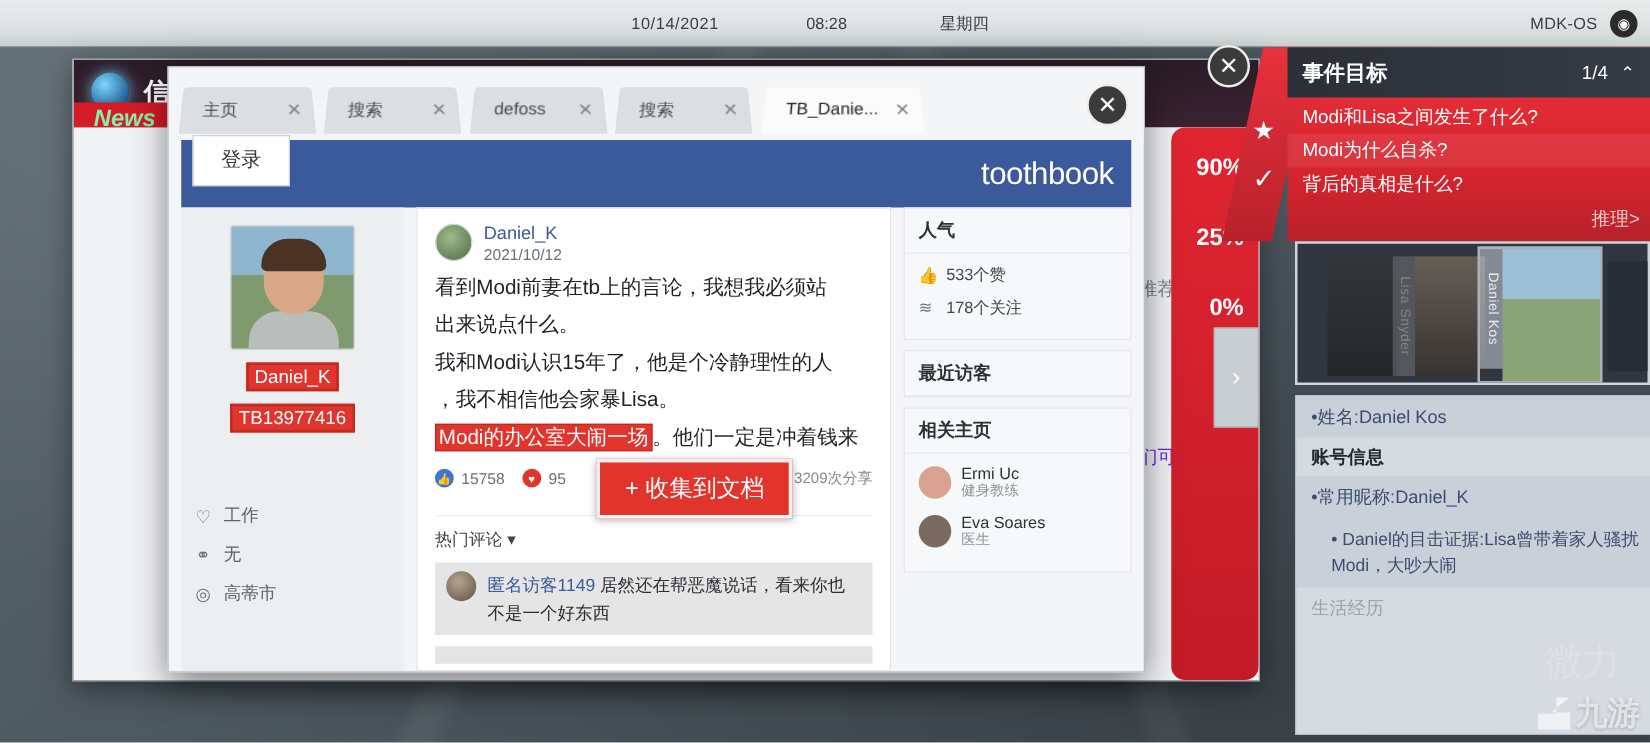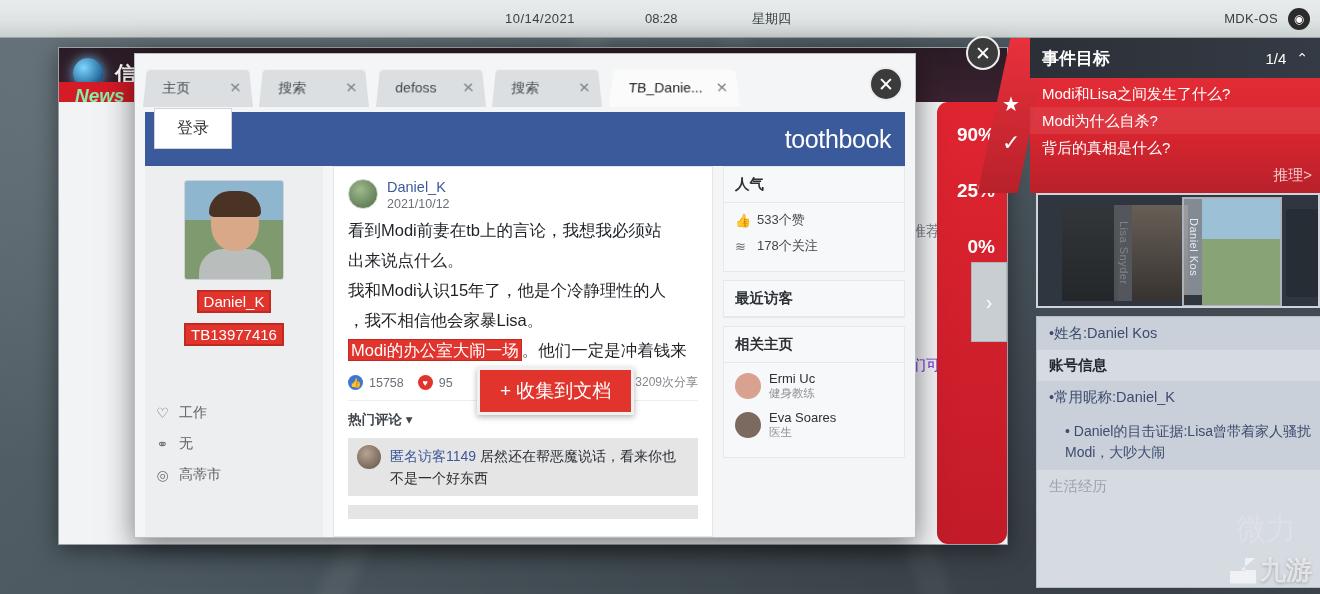--- a/index.html
+++ b/index.html
@@ -175,21 +175,21 @@
     position: absolute; left: 143px; top: 200px; background: #e1342c; color: #fff;
     font-size: 19px; padding: 8px 20px; border: 3px solid #f0f0f0; box-shadow: 0 2px 6px rgba(0,0,0,.3);
     cursor: pointer; z-index: 4; white-space: nowrap;
   }
   .statsrow { display: flex; align-items: center; margin-top: 10px; font-size: 12.5px; color: #6b7177; position:relative;}
   .pillup { width: 15px; height: 15px; border-radius: 50%; background: #3b77d8; color:#fff; font-size:9px;
             display:flex;align-items:center;justify-content:center; margin-right:6px;}
   .pillheart { width: 15px; height: 15px; border-radius: 50%; background: #e1342c; color:#fff; font-size:9px;
             display:flex;align-items:center;justify-content:center; margin-left:14px; margin-right:6px;}
   .statsright { position: absolute; right: 0; color: #82888e; font-size: 12px; }
-  .hotline { margin-top: 10px; font-size: 13.5px; color: #41464b; border-top:1px solid #eceef0; padding-top:10px;font-weight:bold;}
+  .hotline { margin-top: 22px; font-size: 13.5px; color: #41464b; border-top:1px solid #eceef0; padding-top:10px;}
   .cmt { display: flex; gap: 9px; margin-top: 9px; background: #e5e5e5; padding: 7px 9px; }
   .cmt .ca { width: 24px; height: 24px; border-radius: 50%; flex: none; background: radial-gradient(circle at 40% 35%, #b8a390, #5d5145); }
   .cmt .ct { font-size: 14px; line-height: 22px; color: #2a2e33; }
   .cmt .cn { color: #3b5a9b; }
 
   
   .rcol { width: 182px; display: flex; flex-direction: column; gap: 8px; }
   .card { background: #f7f8f9; border: 1px solid #e6e8ea; }
   .card h4 { font-size: 14.5px; padding: 8px 11px; border-bottom: 1px solid #e6e8ea; color: #2c3136; }
   .card .cbody { padding: 8px 11px; }

